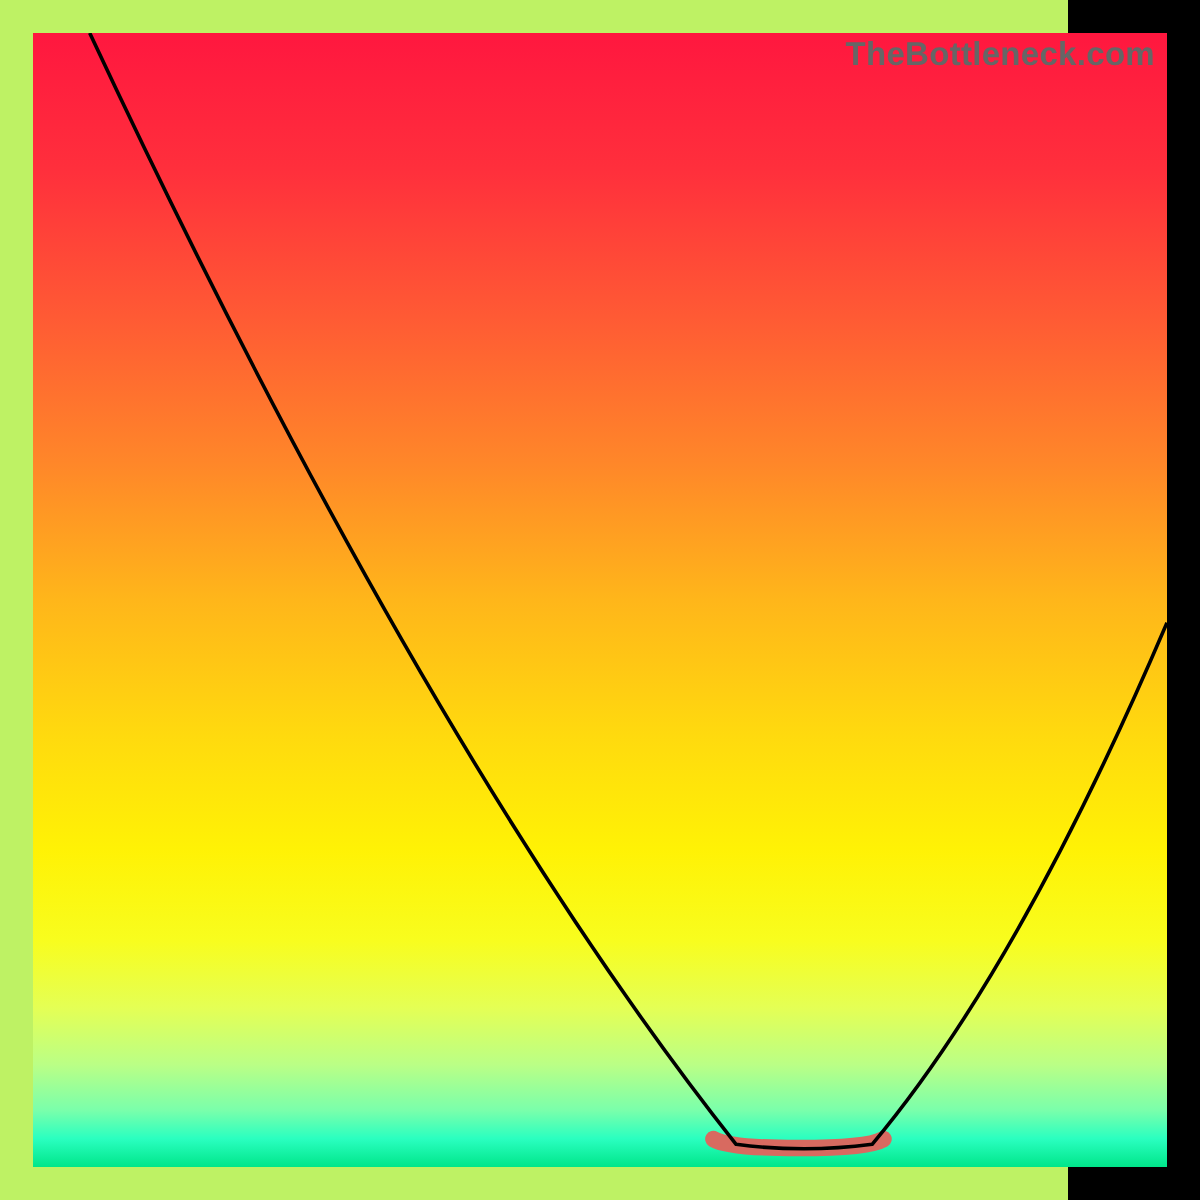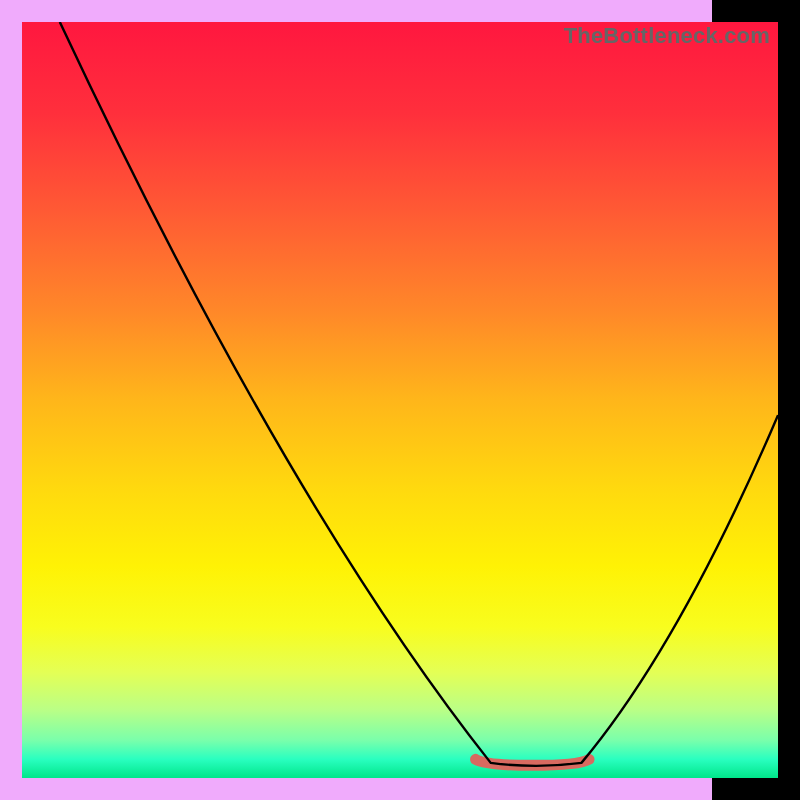--- a/index.html
+++ b/index.html
@@ -9,21 +9,21 @@
     height: 800px;
     background: #000;
     overflow: hidden;
   }
   .frame {
     position: absolute;
     left: 0;
     top: 0;
     width: 712px;
     height: 800px;
-    background: #f0abfc;
+    background: #bef264;
   }
   .plot {
     position: absolute;
     left: 22px;
     top: 22px;
     width: 756px;
     height: 756px;
     overflow: hidden;
   }
   .watermark {

